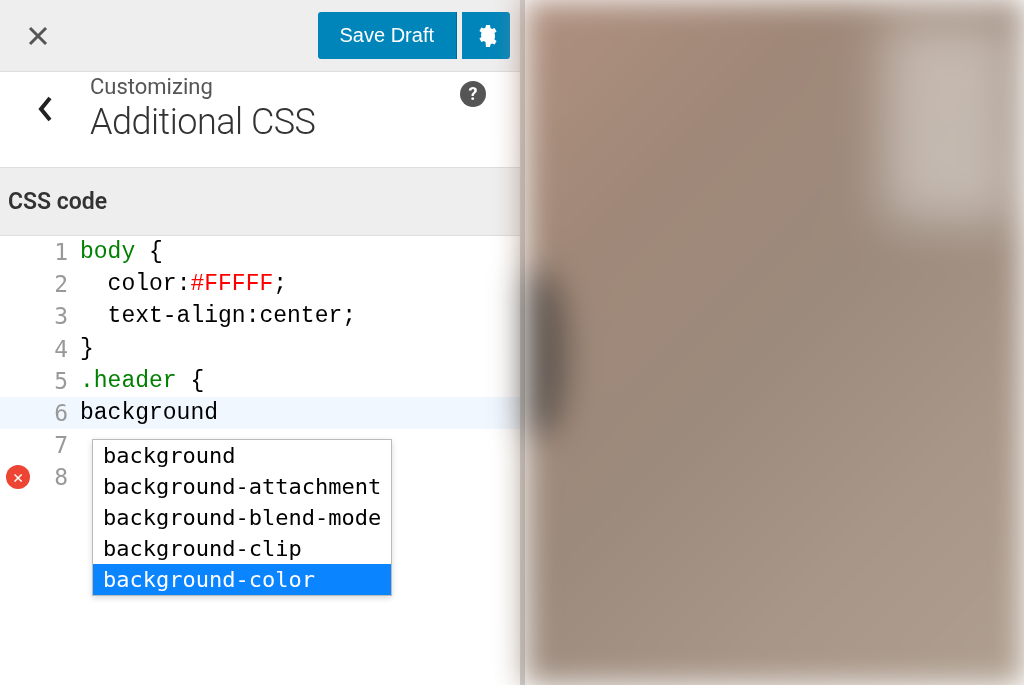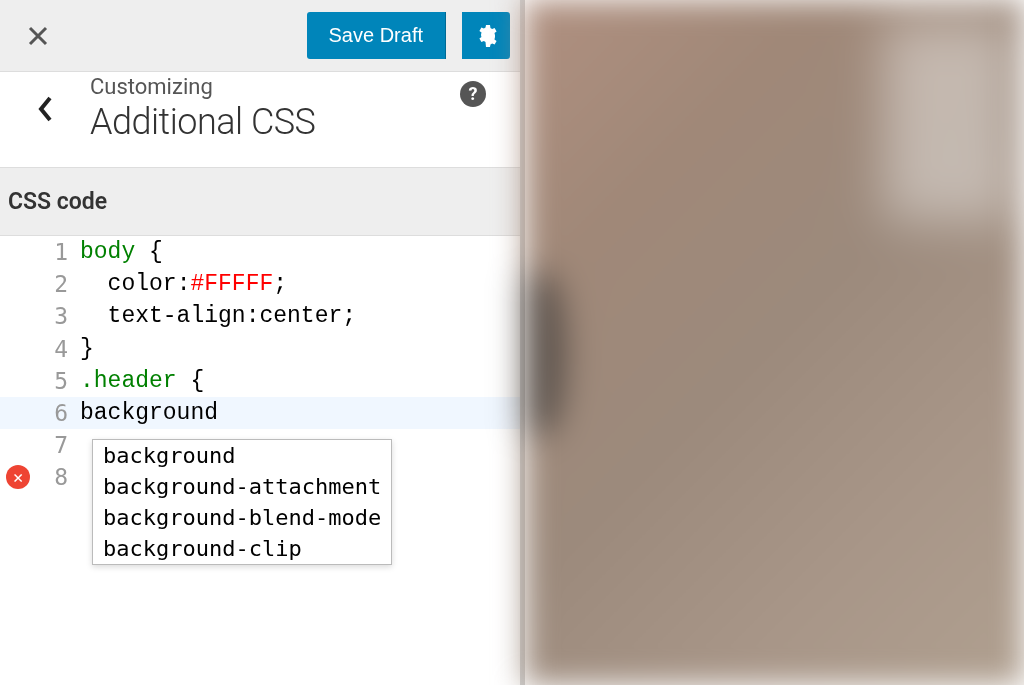--- a/index.html
+++ b/index.html
@@ -63,21 +63,21 @@
       display: flex;
       align-items: center;
       justify-content: center;
       font-size: 28px;
       font-weight: 300;
       color: #555;
       cursor: pointer;
     }
     .topbar-right {
       display: flex;
-      gap: 16px;
+      gap: 5px;
     }
     .btn-save {
       background: #0085ba;
       color: #fff;
       border: none;
       padding: 12px 22px;
       font-size: 20px;
       font-weight: 500;
       cursor: pointer;
       border-radius: 3px 0 0 3px;
@@ -292,18 +292,19 @@
           <div class="gutter">8<div class="error-icon">✕</div></div>
           <div class="code-content"></div>
         </div>
       </div>
     <div class="autocomplete">
       <div id="ac-items">
           <div class="ac-item">background</div>
           <div class="ac-item">background-attachment</div>
           <div class="ac-item">background-blend-mode</div>
           <div class="ac-item">background-clip</div>
+          <div class="ac-item selected">background-color</div>
         </div>
     </div>
   </div>
 </div>
 
 <div class="preview"></div>
 
 </body></html>

